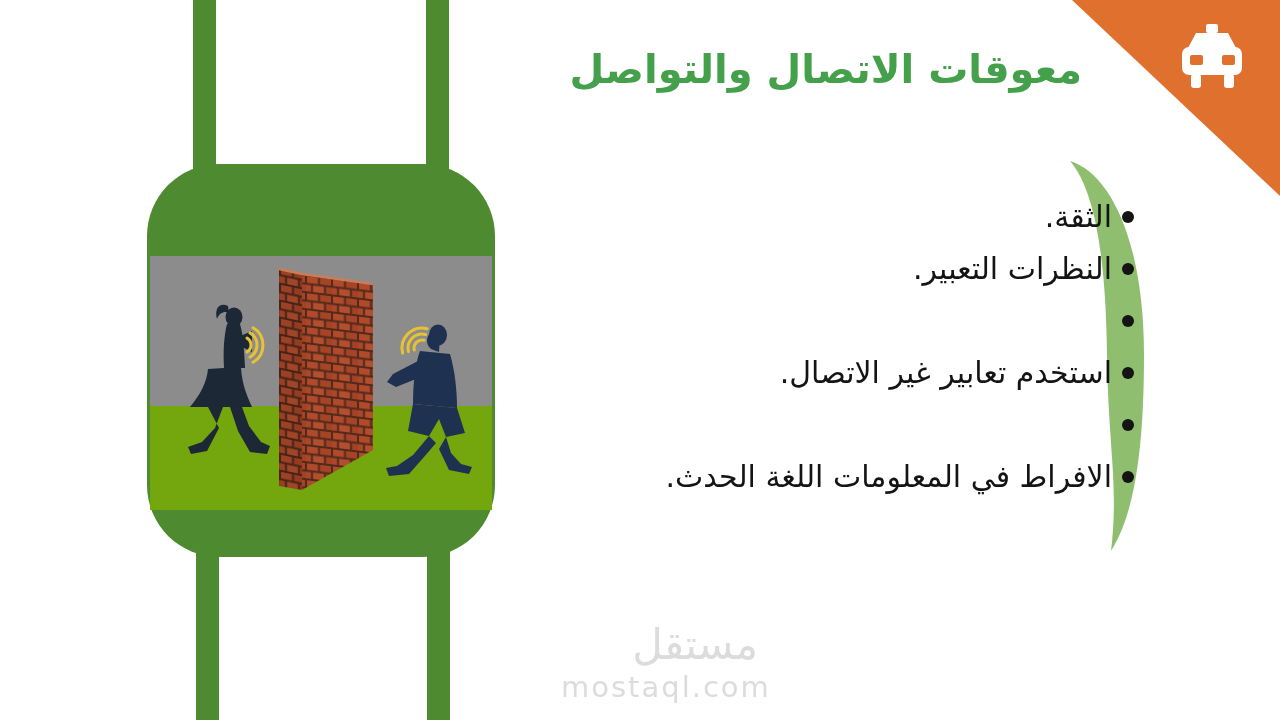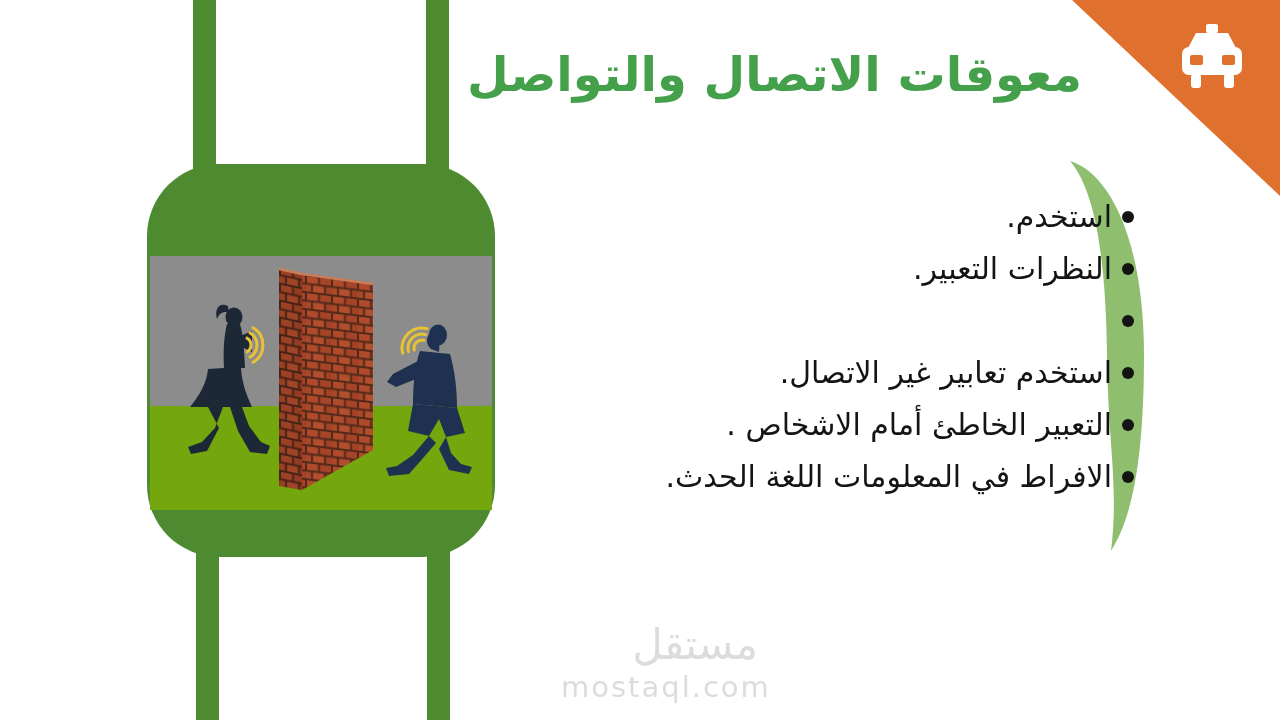--- a/index.html
+++ b/index.html
@@ -20,21 +20,21 @@
   }
   
   #scene{position:absolute; left:150px; top:256px;}
   
   #corner{position:absolute; left:1070px; top:0;}
   
   #bracket{position:absolute; left:1060px; top:153px;}
   
   #title{
     position:absolute; top:46px; right:198px; direction:rtl;
-    font-size:48px; font-weight:bold; color:#44A04A; white-space:nowrap;
+    font-size:40px; font-weight:bold; color:#44A04A; white-space:nowrap;
   }
   
   #list{position:absolute; top:191px; right:146px; direction:rtl;}
   .li{display:flex; align-items:center; height:52px; direction:rtl; column-gap:10px;}
   .dot{width:12px; height:12px; border-radius:50%; background:#141414; flex:0 0 auto;}
   .li .txt{font-size:30px; color:#141414; white-space:pre; line-height:1;}
   
   #wm-ar{
     position:absolute; left:658px; top:620px; width:100px; direction:rtl;
     font-size:42px; font-weight:normal; color:#DCDCDC; white-space:nowrap;
@@ -132,36 +132,35 @@
 
   <svg id="bracket" width="100" height="410" viewBox="0 0 100 410">
     <path d="M10,8 C50,20 84,88 84,202 C84,312 71,366 51,398 C59,332 48,292 47,202 C46,110 36,38 10,8 Z" fill="#8FBF6E"></path>
   </svg>
 
   <div id="title">معوقات الاتصال والتواصل</div>
 
   <div id="list">
     <div class="li">
       <span class="dot"></span>
-      <span class="txt">استخدم.</span>
+      <span class="txt">الثقة.</span>
     </div>
     <div class="li">
       <span class="dot"></span>
       <span class="txt">النظرات التعبير.</span>
     </div>
     <div class="li">
       <span class="dot"></span>
     </div>
     <div class="li">
       <span class="dot"></span>
       <span class="txt">استخدم تعابير غير الاتصال.</span>
     </div>
     <div class="li">
       <span class="dot"></span>
-      <span class="txt">التعبير الخاطئ أمام الاشخاص .</span>
     </div>
     <div class="li">
       <span class="dot"></span>
       <span class="txt">الافراط في المعلومات اللغة الحدث.</span>
     </div>
   </div>
 
   <div id="wm-ar">مستقل</div>
   <div id="wm-en">mostaql.com</div>
 

